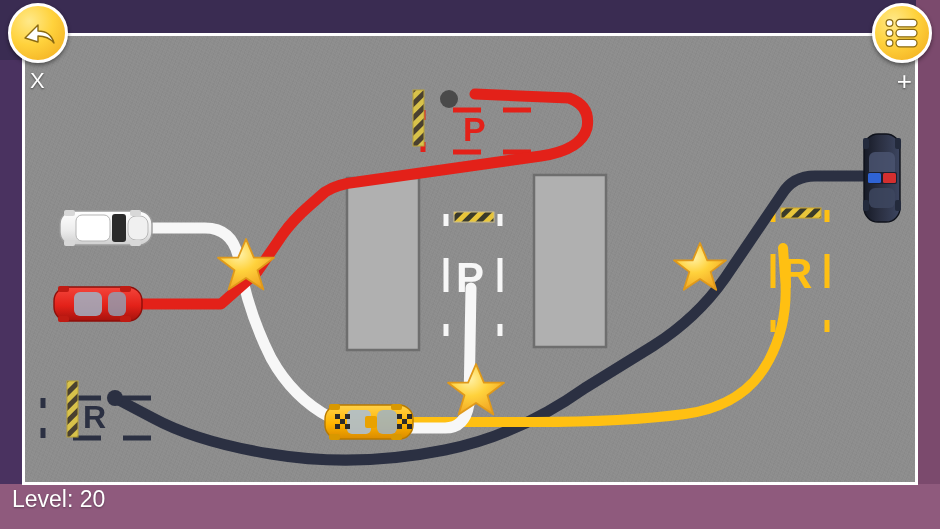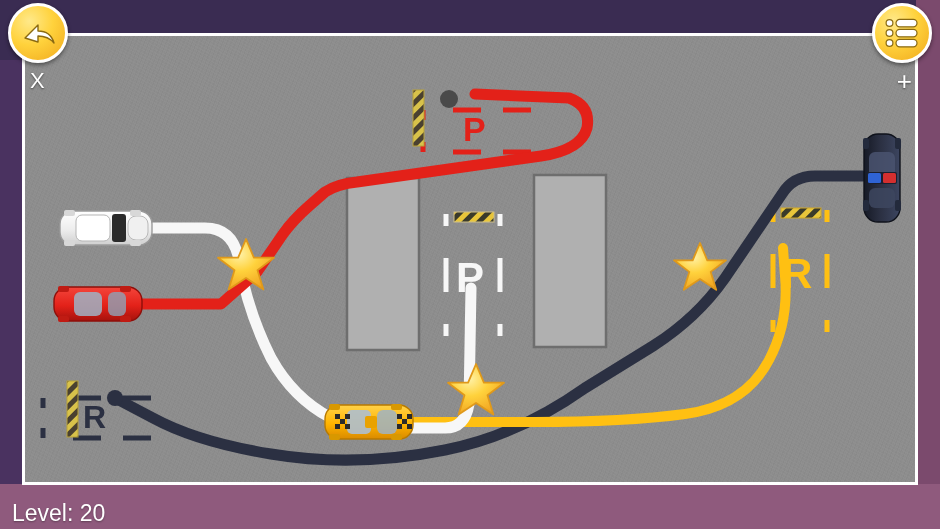--- a/index.html
+++ b/index.html
@@ -48,21 +48,21 @@
   #btn-back{left:8px;top:3px;}
   #btn-menu{right:8px;top:3px;}
   .hud-label{
     position:absolute;color:#ffffff;font-size:22px;line-height:22px;
     text-shadow:0 1px 2px rgba(0,0,0,.5);font-weight:400;
   }
   #label-x{left:30px;top:70px;}
   #label-plus{right:28px;top:70px;font-size:26px;}
 
   #level-text{
-    position:absolute;left:12px;bottom:2px;
+    position:absolute;left:12px;bottom:16px;
     color:#ffffff;font-size:23px;line-height:28px;
     text-shadow:0 1px 2px rgba(0,0,0,.35);
   }
 </style>
 </head>
 <body>
 
 <div id="frame">
 
   <div class="chrome-top"></div>

